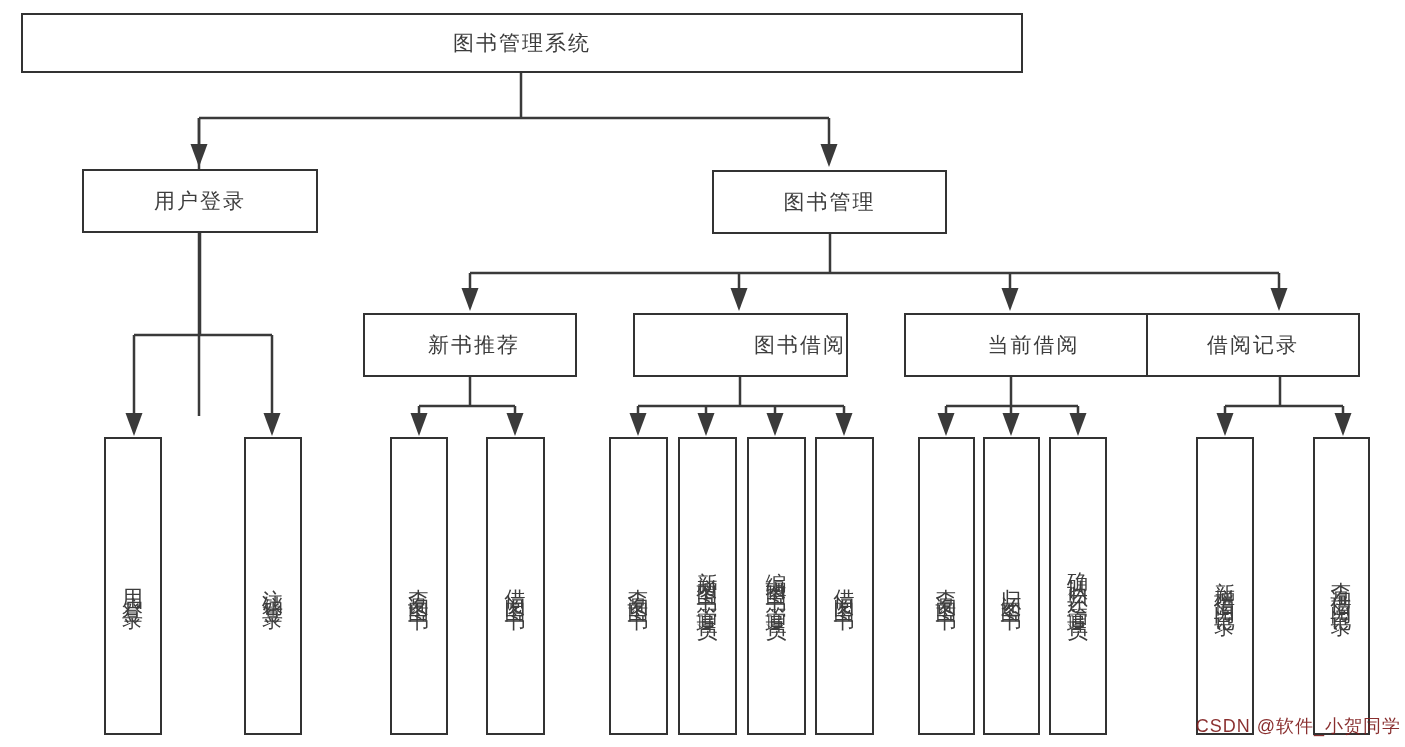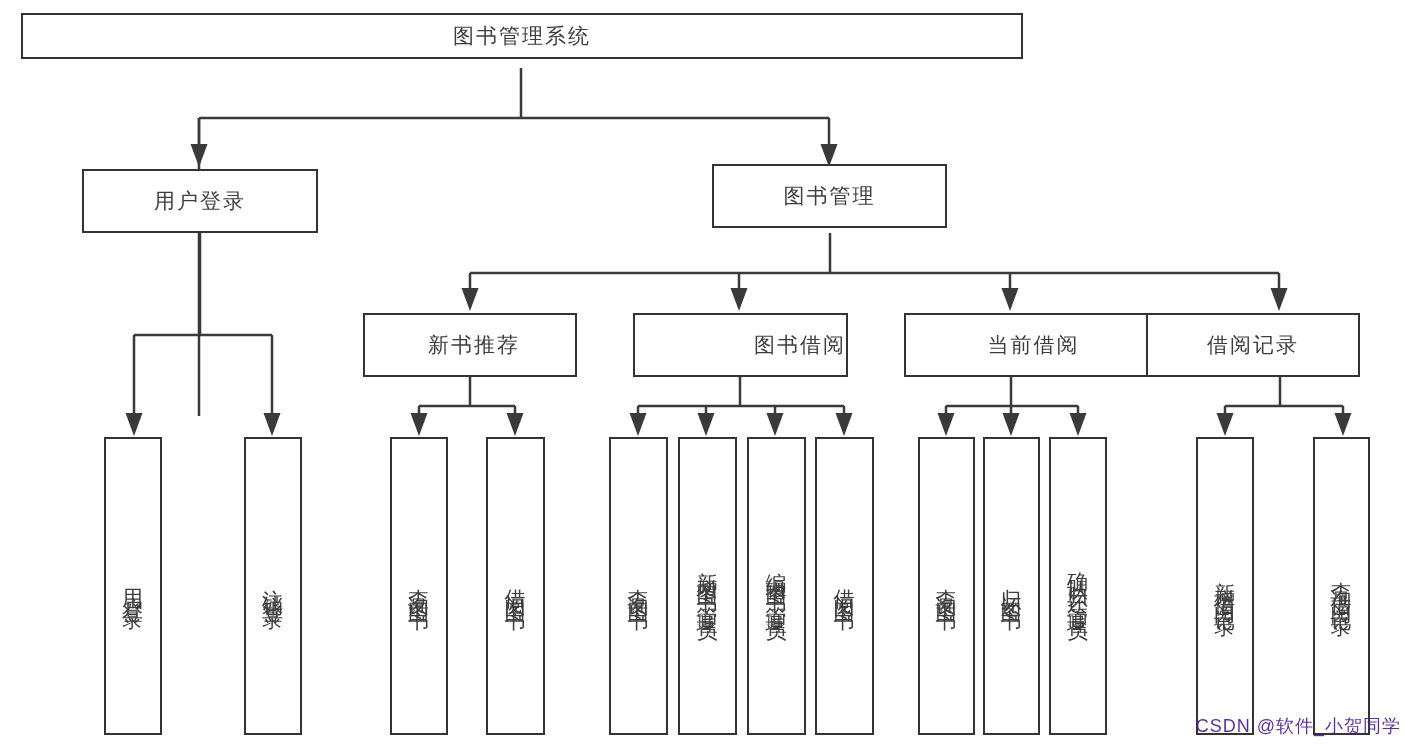--- a/index.html
+++ b/index.html
@@ -16,21 +16,21 @@
     display:flex;align-items:center;justify-content:center;
     font-size:21px;letter-spacing:2px;white-space:nowrap;
   }
   .vbox{display:flex;align-items:center;justify-content:center;}
   .vbox .vtext{
     writing-mode:vertical-rl;text-orientation:mixed;
     font-size:21px;letter-spacing:7px;line-height:1;white-space:nowrap;
   }
   .watermark{
     position:absolute;right:4px;top:714px;z-index:3;
-    font-size:18px;letter-spacing:1px;color:#4c1d95;opacity:.92;white-space:nowrap;
+    font-size:18px;letter-spacing:1px;color:#7f1d1d;opacity:.92;white-space:nowrap;
   }
 </style>
 </head>
 <body>
 
 <div class="stage">
 
   <svg class="connectors" width="1405" height="747" viewBox="0 0 1405 747">
     <g stroke="#3a3a3a" stroke-width="2.5" fill="none">
 
@@ -66,28 +66,28 @@
       <polygon points="766.5,413 783.5,413 775,436"></polygon>
       <polygon points="835.5,413 852.5,413 844,436"></polygon>
       <polygon points="937.5,413 954.5,413 946,436"></polygon>
       <polygon points="1002.5,413 1019.5,413 1011,436"></polygon>
       <polygon points="1069.5,413 1086.5,413 1078,436"></polygon>
       <polygon points="1216.5,413 1233.5,413 1225,436"></polygon>
       <polygon points="1334.5,413 1351.5,413 1343,436"></polygon>
     </g>
   </svg>
 
-  <div class="node hbox" style="left:21px;top:13px;width:1002px;height:46px;">
+  <div class="node hbox" style="left:21px;top:13px;width:1002px;height:60px;">
     <span>图书管理系统</span>
   </div>
 
   <div class="node hbox" style="left:82px;top:169px;width:236px;height:64px;">
     <span>用户登录</span>
   </div>
-  <div class="node hbox" style="left:712px;top:164px;width:235px;height:64px;">
+  <div class="node hbox" style="left:712px;top:170px;width:235px;height:64px;">
     <span>图书管理</span>
   </div>
 
   <div class="node hbox" style="left:363px;top:313px;width:214px;height:64px;padding-left:8px;">
     <span>新书推荐</span>
   </div>
   <div class="node hbox" style="left:633px;top:313px;width:215px;height:64px;justify-content:flex-end;">
     <span>图书借阅</span>
   </div>
   <div class="node hbox" style="left:904px;top:313px;width:259px;height:64px;">

